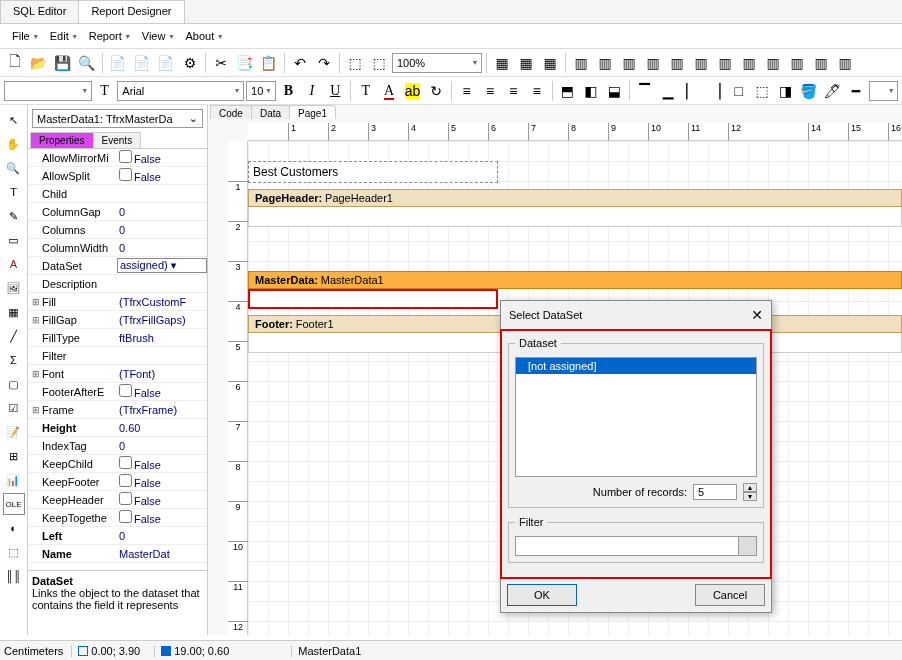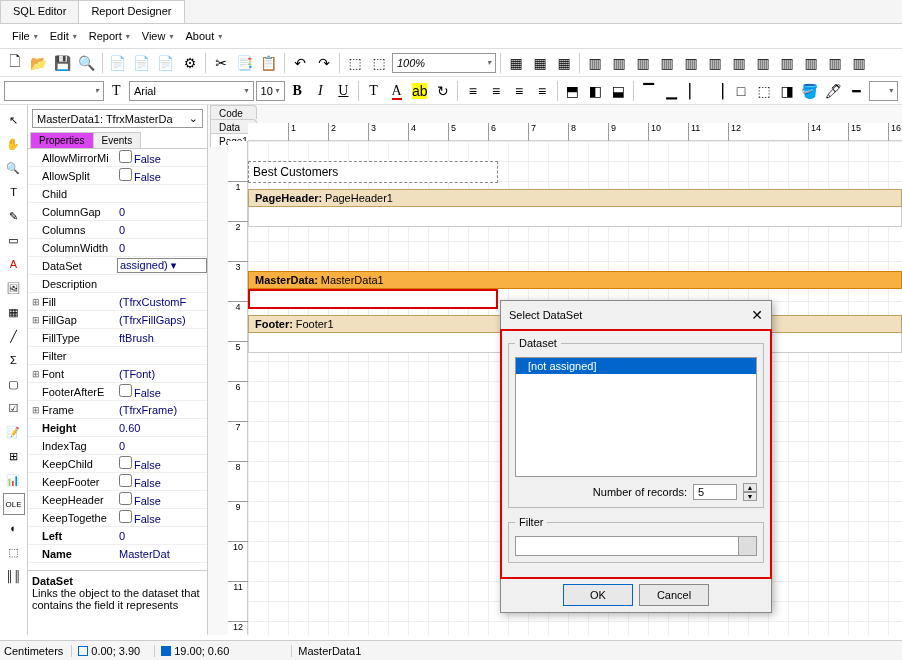--- a/index.html
+++ b/index.html
@@ -13,21 +13,21 @@
 
 .menubar { display: flex; gap: 4px; padding: 4px 8px; border-bottom: 1px solid #ddd; }
 .menu-item { padding: 2px 4px; cursor: pointer; display: flex; align-items: center; gap: 2px; }
 .menu-item::after { content: "▾"; font-size: 8px; color: #666; margin-left: 2px; }
 
 
 .toolbar { display: flex; align-items: center; padding: 2px 4px; border-bottom: 1px solid #e0e0e0; gap: 2px; height: 28px; }
 .tb-btn { width: 22px; height: 22px; display: flex; align-items: center; justify-content: center; cursor: pointer; border: 1px solid transparent; }
 .tb-sep { width: 1px; height: 20px; background: #ccc; margin: 0 2px; }
 .tb-combo { height: 20px; border: 1px solid #999; background: #fff; padding: 0 4px; display: flex; align-items: center; }
-.tb-combo.narrow { width: 104px; font-style: italic; }
+.tb-combo.narrow { width: 90px; }
 .tb-combo.font { width: 130px; }
 .tb-combo.size { width: 30px; }
 .tb-combo::after { content: "▾"; font-size: 8px; margin-left: auto; color: #666; }
 
 
 .ic { font-size: 14px; }
 .ic-new::before { content:"🗋"; }
 .ic-open::before { content:"📂"; }
 .ic-save::before { content:"💾"; }
 .ic-preview::before { content:"🔍"; }
@@ -78,21 +78,21 @@
 
 .canvas-pane { flex:1; position:relative; background:#f8f8f8; overflow:hidden; }
 
 
 .h-ruler { position:absolute; left:40px; right:0; top:18px; height:18px; background:#fff; border-bottom:1px solid #ccc; }
 .h-ruler .tick { position:absolute; top:0; height:18px; border-left:1px solid #999; font-size:9px; padding-left:2px; }
 .v-ruler { position:absolute; left:20px; top:36px; bottom:0; width:20px; background:#fff; border-right:1px solid #ccc; }
 .v-ruler .tick { position:absolute; left:0; width:20px; border-top:1px solid #999; font-size:9px; text-align:center; }
 
 
-.canvas-tabs { position:absolute; left:2px; top:0; display:flex;flex-direction:column; }
+.canvas-tabs { position:absolute; left:2px; top:0; display:flex; }
 .canvas-tab { padding:2px 8px 0 8px; border:1px solid #ccc; border-bottom:none; background:#f0f0f0; font-size:10px; cursor:pointer; margin-right:-1px; border-radius: 0 4px 0 0; }
 .canvas-tab.active { background:#fff; }
 
 .page { position:absolute; left:40px; top:36px; right:0; bottom:0; background:#fff; background-image: linear-gradient(#eee 1px, transparent 1px), linear-gradient(90deg, #eee 1px, transparent 1px); background-size: 20px 20px; }
 
 
 .band-label { background:#f0e0c0; border:1px solid #c0a060; padding:2px 6px; font-size:10px; }
 .band-label.master { background:#f8b040; border-color:#d08000; }
 .band-body { background:#fff; border:1px solid #ccc; border-top:none; height:20px; }
 
@@ -111,21 +111,21 @@
 .dlg-fieldset { border:1px solid #bbb; margin-bottom:8px; padding:8px 6px 6px 6px; position:relative;}
 .dlg-fieldset legend{ font-size:11px; padding:0 4px; background:#f0f0f0;}
 .ds-list { border:1px solid #999; background:#fff; height:120px; }
 .ds-item { background:#0066cc; color:#fff; padding:2px 12px; }
 .num-row { display:flex; align-items:center; justify-content:flex-end; gap:6px; margin-top:6px; }
 .num-input { width:44px; border:1px solid #999; padding:1px 4px; background:#fff; }
 .spinner { display:flex; flex-direction:column; }
 .spinner div{ width:14px; height:9px; border:1px solid #999; display:flex; align-items:center; justify-content:center; font-size:7px; cursor:pointer; background:#e8e8e8;}
 .flt-input { width:100%; height:20px; border:1px solid #999; display:flex; background:#fff;}
 .flt-input .btn { width:18px; border-left:1px solid #999; background:#ddd; }
-.dlg-buttons { display:flex; justify-content:center; gap:6px; padding:6px; }
+.dlg-buttons { display:flex; justify-content:space-between; gap:6px; padding:6px; }
 .dlg-btn { width:70px; height:22px; border:1px solid #888; background:#e8e8e8; cursor:pointer; display:flex; align-items:center; justify-content:center; }
 .dlg-btn.primary { border:1px solid #0066cc; }
 
 
 .statusbar { position:absolute; left:0; right:0; bottom:0; height:20px; border-top:1px solid #ccc; display:flex; align-items:center; padding:0 4px; gap:8px; background:#f5f5f5; }
 .statusbar .cell { border-left:1px solid #ccc; padding:0 6px; display:flex; align-items:center; gap:3px; }
 .sb-ic { width:10px; height:10px; border:1px solid #0066cc; display:inline-block; }
 
 </style>
 </head>

